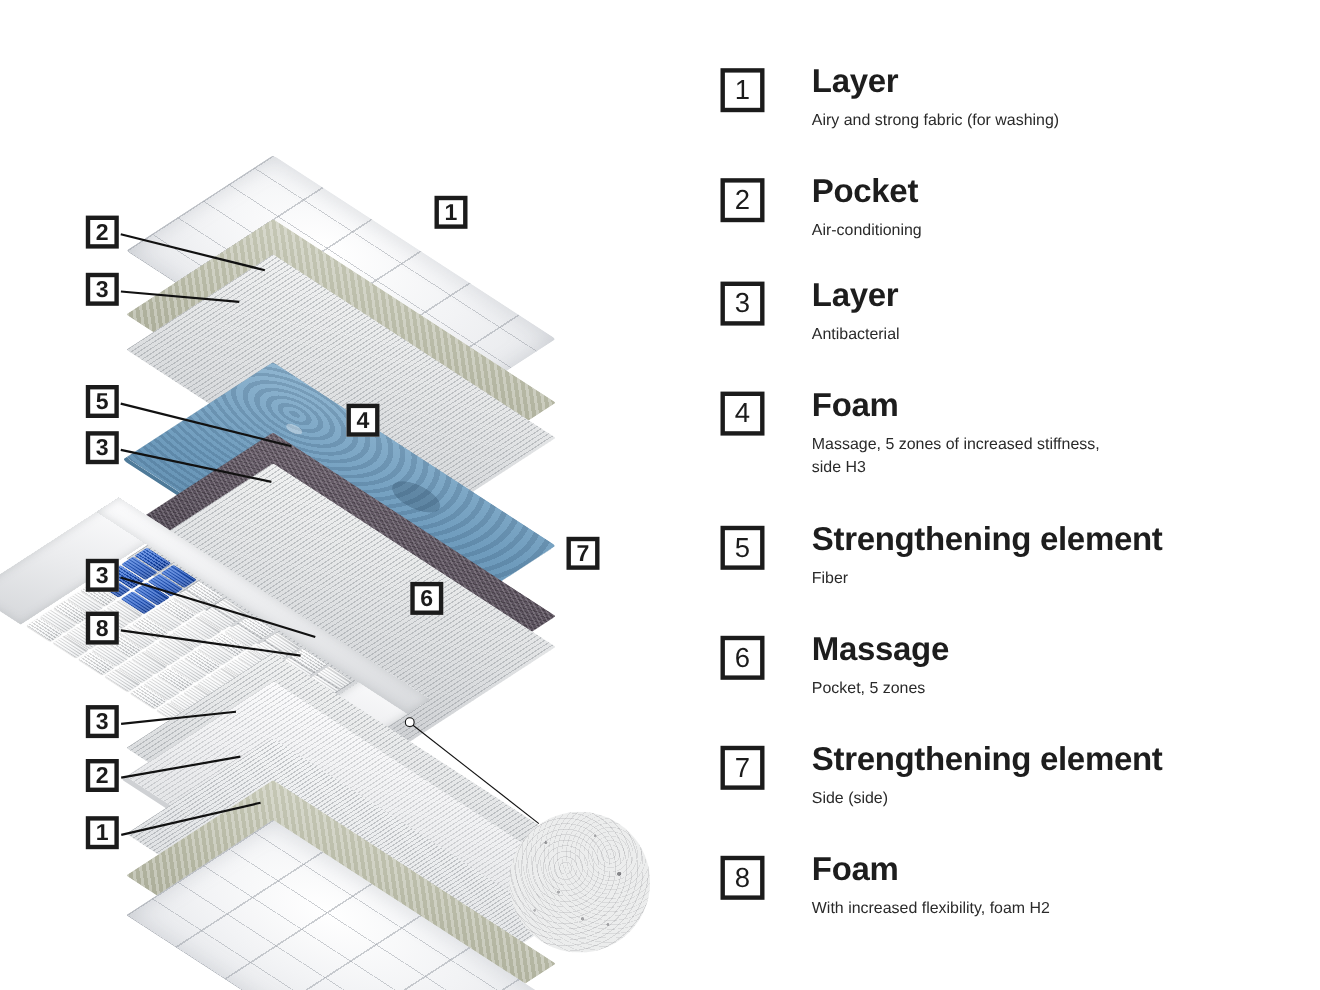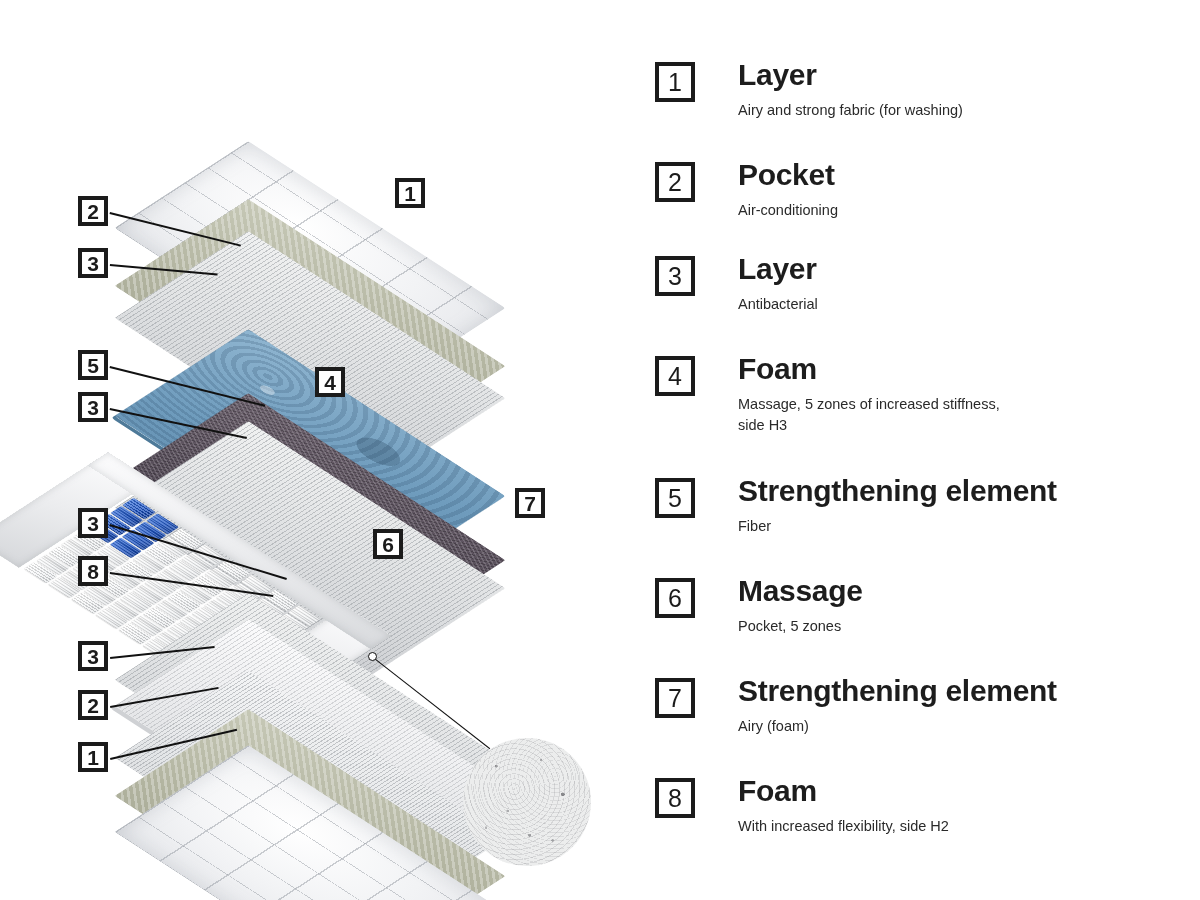--- a/index.html
+++ b/index.html
@@ -326,21 +326,21 @@
         <div class="ldesc">Fiber</div>
       </div>
       <div class="lrow" style="top: 578px;">
         <div class="lbox">6</div>
         <div class="ltitle">Massage</div>
         <div class="ldesc">Pocket, 5 zones</div>
       </div>
       <div class="lrow" style="top: 678px;">
         <div class="lbox">7</div>
         <div class="ltitle">Strengthening element</div>
-        <div class="ldesc">Airy (foam)</div>
+        <div class="ldesc">Side (side)</div>
       </div>
       <div class="lrow" style="top: 778px;">
         <div class="lbox">8</div>
         <div class="ltitle">Foam</div>
-        <div class="ldesc">With increased flexibility, side H2</div>
+        <div class="ldesc">With increased flexibility, foam H2</div>
       </div>
     </div>
 </div>
 
 </body></html>

